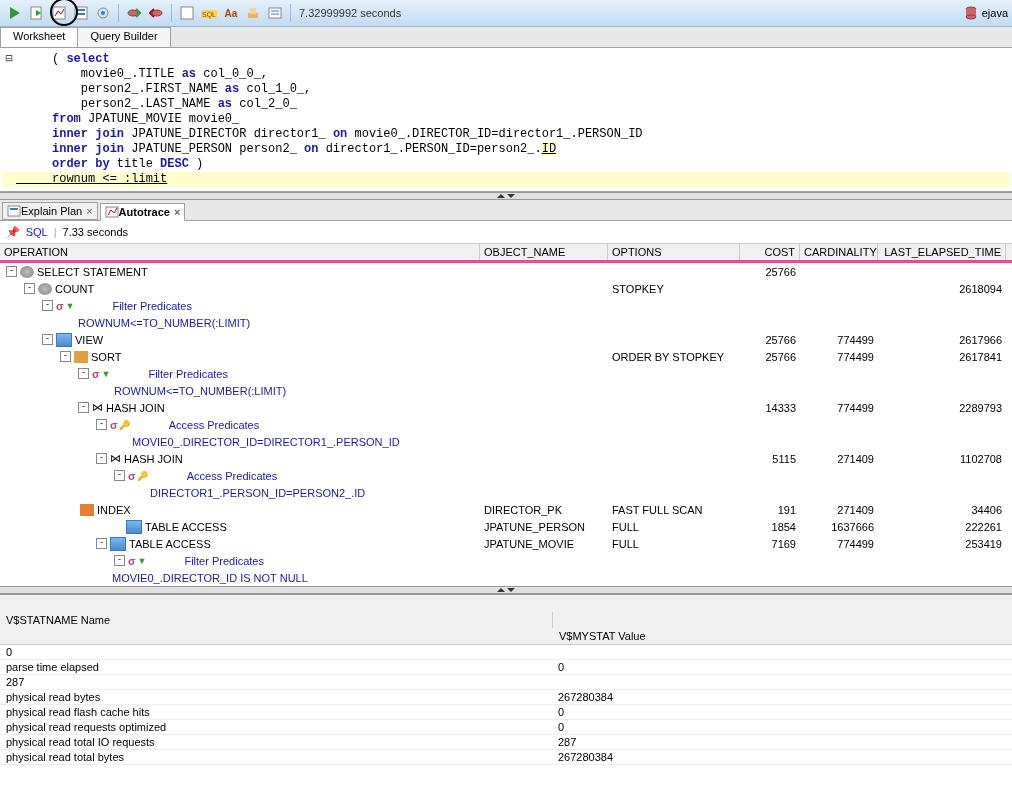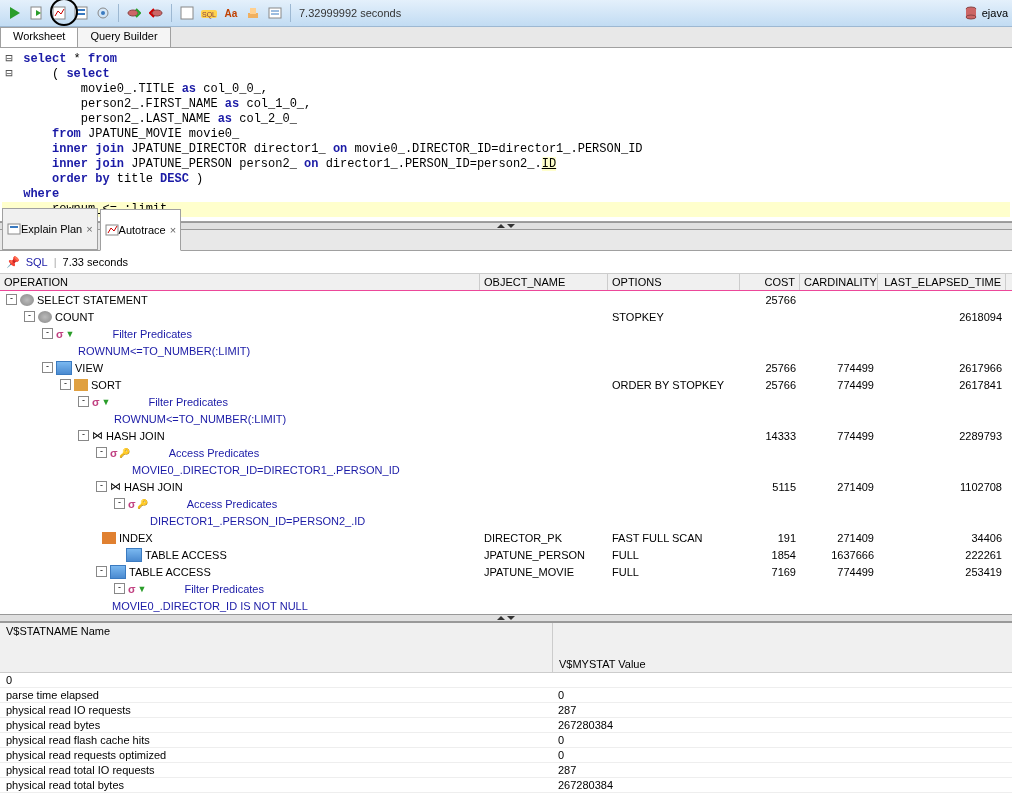--- a/index.html
+++ b/index.html
@@ -14,49 +14,49 @@
   .tab.active{background:#fff;}
   .sql-area{background:#fff;padding:4px 2px;font-family:"Courier New",monospace;font-size:12px;line-height:15px;border-bottom:1px solid #a0a0a0;}
   .sql-area .gutter{display:inline-block;width:14px;text-align:center;color:#555;cursor:pointer;}
   .kw{color:#1a1aa6;font-weight:bold;}
   .hl{background:#ffffcc;text-decoration:underline;}
   .resizer{height:6px;background:#e0e0e0;border-top:1px solid #999;border-bottom:1px solid #999;cursor:row-resize;display:flex;align-items:center;justify-content:center;gap:2px;}
   .resizer span{display:block;width:0;height:0;}
   .resizer .up{border-left:4px solid transparent;border-right:4px solid transparent;border-bottom:4px solid #333;}
   .resizer .dn{border-left:4px solid transparent;border-right:4px solid transparent;border-top:4px solid #333;}
   .result-tabs{height:20px;background:#e8e8e8;display:flex;align-items:flex-end;padding-left:2px;border-bottom:1px solid #a0a0a0;}
-  .rtab{display:flex;align-items:center;padding:14px 4px;border:1px solid #a0a0a0;background:#f0f0f0;margin-right:2px;cursor:pointer;}
-  .rtab.active{background:#fff;border-bottom:1px solid #fff;position:relative;top:1px;}
+  .rtab{display:flex;align-items:center;padding:2px 4px;border:1px solid #a0a0a0;background:#f0f0f0;margin-right:2px;cursor:pointer;}
+  .rtab.active{background:#fff;border-bottom:1px solid #fff;position:relative;top:1px;font-weight:bold;}
   .rtab .x{margin-left:4px;color:#666;cursor:pointer;}
   .result-toolbar{height:18px;display:flex;align-items:center;padding:2px 6px;border-bottom:1px solid #ccc;}
   .result-toolbar .pin{color:#c00;margin-right:6px;}
   .result-toolbar a{color:#1a1aa6;text-decoration:none;margin-right:6px;}
   .result-toolbar .rsep{color:#aaa;margin-right:6px;}
-  .plan-header{display:flex;background:#f0f0f0;border-bottom:1px solid #ec4899;font-size:11px;}
+  .plan-header{display:flex;background:#f0f0f0;border-bottom:3px solid #ec4899;font-size:11px;}
   .plan-header div{padding:2px 4px;border-right:1px solid #ccc;box-sizing:border-box;}
   .col-op{width:480px;}
   .col-obj{width:128px;}
   .col-opt{width:132px;}
   .col-cost{width:60px;text-align:right;}
   .col-card{width:78px;text-align:right;}
   .col-time{width:128px;text-align:right;}
   .plan-body{font-size:11px;}
   .prow{display:flex;height:17px;align-items:center;}
   .prow>div{padding:0 4px;box-sizing:border-box;}
   .tree-cell{width:480px;display:flex;align-items:center;white-space:nowrap;overflow:hidden;}
   .tw{display:inline-block;width:9px;height:9px;border:1px solid #888;line-height:7px;text-align:center;font-size:9px;margin-right:3px;cursor:pointer;background:#fff;}
   .ic{display:inline-block;width:14px;height:12px;margin-right:3px;}
   .ic-stmt{background:radial-gradient(#bbb,#888);border-radius:50%;}
   .ic-view{background:linear-gradient(#7ab8f0,#4a8ad0);border:1px solid #3a7ac0;}
   .ic-sort{background:#e0a040;}
   .ic-index{background:#e08030;}
   .ic-table{background:linear-gradient(#7ab8f0,#4a8ad0);border:1px solid #3a7ac0;}
   .pred{color:#1a1aa6;padding-left:35px;}
   .predtext{color:#1a1aa6;}
-  .stats-header{display:flex;background:#f0f0f0;border-top:1px solid #999;border-bottom:1px solid #ccc;}
+  .stats-header{display:flex;background:#f0f0f0;border-top:1px solid #999;border-bottom:1px solid #ccc;align-items:center;}
   .stats-header div{padding:2px 6px;}
   .sh-name{width:540px;border-right:1px solid #ccc;}
   .sh-val{flex:1;margin-top:33px;}
   .srow{display:flex;border-bottom:1px solid #eee;}
   .srow div{padding:1px 6px;}
   .sr-name{width:540px;}
   .sr-val{flex:1;}
 </style>
 </head>
 <body>
@@ -147,30 +147,28 @@
     <span>ejava</span>
   </div>
 </div>
 
 <div class="tabbar">
   <div class="tab active">Worksheet</div>
   <div class="tab">Query Builder</div>
 </div>
 
 <div class="sql-area">
-  <div><span class="gutter">⊟</span>&nbsp;<span class="kw">select</span><span> * </span><span class="kw">from</span></div>
   <div><span class="gutter">⊟</span>&nbsp;&nbsp;&nbsp;&nbsp;&nbsp;<span>( </span><span class="kw">select</span></div>
   <div><span class="gutter"></span>&nbsp;&nbsp;&nbsp;&nbsp;&nbsp;&nbsp;&nbsp;&nbsp;&nbsp;<span>movie0_.TITLE </span><span class="kw">as</span><span> col_0_0_,</span></div>
   <div><span class="gutter"></span>&nbsp;&nbsp;&nbsp;&nbsp;&nbsp;&nbsp;&nbsp;&nbsp;&nbsp;<span>person2_.FIRST_NAME </span><span class="kw">as</span><span> col_1_0_,</span></div>
   <div><span class="gutter"></span>&nbsp;&nbsp;&nbsp;&nbsp;&nbsp;&nbsp;&nbsp;&nbsp;&nbsp;<span>person2_.LAST_NAME </span><span class="kw">as</span><span> col_2_0_</span></div>
   <div><span class="gutter"></span>&nbsp;&nbsp;&nbsp;&nbsp;&nbsp;<span class="kw">from</span><span> JPATUNE_MOVIE movie0_</span></div>
   <div><span class="gutter"></span>&nbsp;&nbsp;&nbsp;&nbsp;&nbsp;<span class="kw">inner join</span><span> JPATUNE_DIRECTOR director1_ </span><span class="kw">on</span><span> movie0_.DIRECTOR_ID=director1_.PERSON_ID</span></div>
   <div><span class="gutter"></span>&nbsp;&nbsp;&nbsp;&nbsp;&nbsp;<span class="kw">inner join</span><span> JPATUNE_PERSON person2_ </span><span class="kw">on</span><span> director1_.PERSON_ID=person2_.</span><span class="hl">ID</span></div>
   <div><span class="gutter"></span>&nbsp;&nbsp;&nbsp;&nbsp;&nbsp;<span class="kw">order by</span><span> title </span><span class="kw">DESC</span><span> )</span></div>
-  <div><span class="gutter"></span>&nbsp;<span class="kw">where</span></div>
   <div class="hl"><span class="gutter"></span>&nbsp;&nbsp;&nbsp;&nbsp;&nbsp;<span>rownum &lt;= :limit</span></div>
 </div>
 
 <div class="resizer">
     <span class="up"></span>
     <span class="dn"></span>
   </div>
 
 <div class="result-tabs">
   <div class="rtab">
@@ -366,21 +364,21 @@
       <div class="tree-cell" style="padding-left:150px;">
         <span class="predtext">DIRECTOR1_.PERSON_ID=PERSON2_.ID</span>
       </div>
       <div class="col-obj"></div>
       <div class="col-opt"></div>
       <div class="col-cost"></div>
       <div class="col-card"></div>
       <div class="col-time"></div>
     </div>
   <div class="prow">
-      <div class="tree-cell" style="padding-left:102px;">
+      <div class="tree-cell" style="padding-left:80px;">
         <span class="ic ic-index"></span>
         <span>INDEX</span>
       </div>
       <div class="col-obj">DIRECTOR_PK</div>
       <div class="col-opt">FAST FULL SCAN</div>
       <div class="col-cost">191</div>
       <div class="col-card">271409</div>
       <div class="col-time">34406</div>
     </div>
   <div class="prow">
@@ -442,21 +440,20 @@
 </div>
 <div>
   <div class="srow">
       <div class="sr-val">0</div>
     </div>
   <div class="srow">
       <div class="sr-name">parse time elapsed</div>
       <div class="sr-val">0</div>
     </div>
   <div class="srow">
-      <div class="sr-name">physical read IO requests</div>
       <div class="sr-val">287</div>
     </div>
   <div class="srow">
       <div class="sr-name">physical read bytes</div>
       <div class="sr-val">267280384</div>
     </div>
   <div class="srow">
       <div class="sr-name">physical read flash cache hits</div>
       <div class="sr-val">0</div>
     </div>

